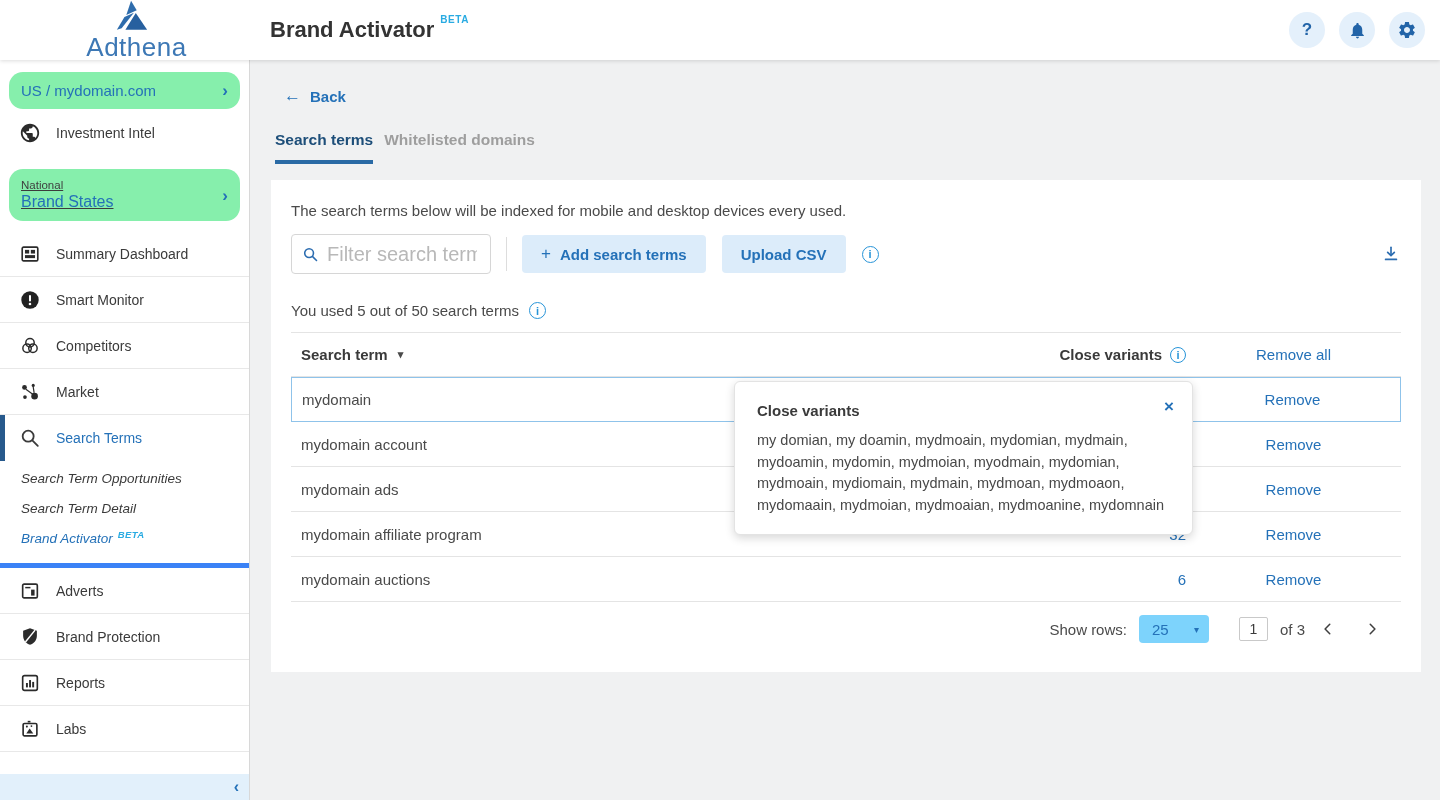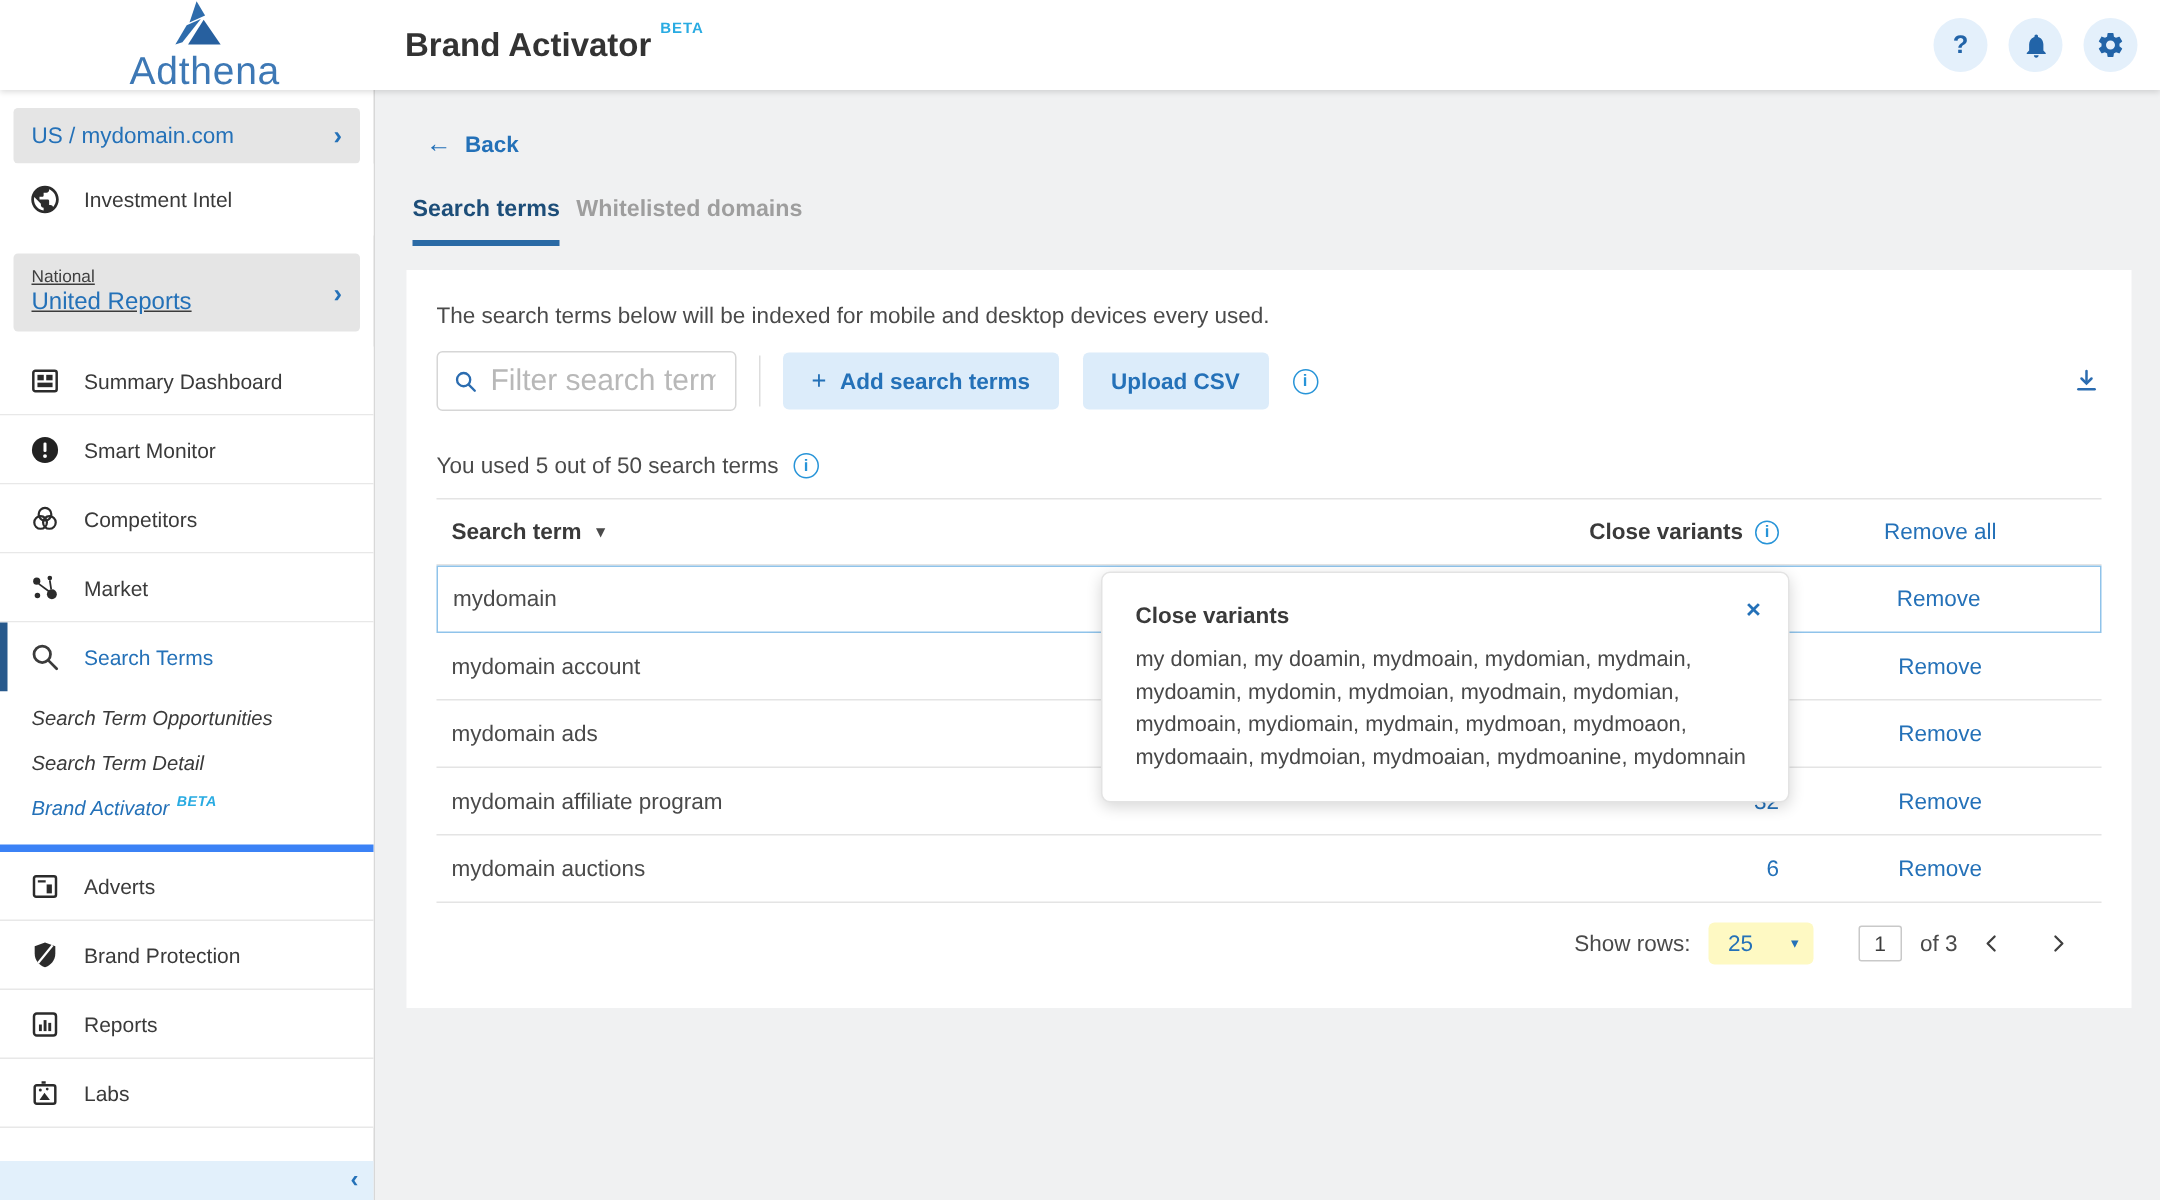--- a/index.html
+++ b/index.html
@@ -28,21 +28,21 @@
     width:36px; height:36px; border-radius:50%; background:#e4f0fb; border:none;
     display:flex; align-items:center; justify-content:center; cursor:pointer;
     color:#2264a8; font-weight:700; font-size:17px;
   }
   
   .sidebar{
     position:absolute; top:60px; left:0; width:250px; height:740px;
     background:#fff; border-right:1px solid #d8d8d8; z-index:10;
   }
   .side-card{
-    margin:12px 9px 0 9px; background:#e5e5e5; border-radius:3px;
+    margin:12px 9px 0 9px; background:#86efac; border-radius:14px;
     padding:10px 12px; display:flex; align-items:center; cursor:pointer;
   }
   .side-card .chev{ margin-left:auto; color:#2471b8; font-weight:700; font-size:17px; line-height:1; }
   .account-label{ color:#2471b8; font-size:15px; }
   .region-lines{ display:flex; flex-direction:column;text-decoration:underline; }
   .region-eyebrow{ font-size:11.5px; color:#3f3f3f; }
   .region-label{ font-size:16px; color:#2471b8; margin-top:2px; }
   .side-item{
     height:46px; display:flex; align-items:center; padding-left:18px;
     font-size:14px; color:#3a3a3a; cursor:pointer; background:#fff;
@@ -103,21 +103,21 @@
   .head .t-cell-var{ color:#3a3a3a; font-weight:700; }
   .t-cell-remove{ text-align:center; font-size:15px; color:#2471b8; cursor:pointer; }
   .t-row.selected{ border:1px solid #8fc3ea; }
   
   .pagination{
     position:absolute; top:435px; left:20px; width:1110px; height:28px;
     display:flex; align-items:center; justify-content:flex-end; gap:12px; padding-right:18px;
     font-size:15px; color:#4a4a4a;
   }
   .rows-select{
-    width:70px; height:28px; background:#fef9c3; border-radius:4px; border:none;
+    width:70px; height:28px; background:#7dd3fc; border-radius:4px; border:none;
     display:flex; align-items:center; padding:0 10px 0 13px; color:#2471b8; font-size:15px; cursor:pointer;
   }
   .rows-select .caret{ margin-left:auto; font-size:10px; }
   .page-input{
     width:29px; height:24px; border:1px solid #c9c9c9; border-radius:2px; text-align:center;
     font-size:14px; color:#3c3c3c; margin-left:18px; font-family:"Liberation Sans", sans-serif; outline:none;
   }
   .pg-chev{ background:none; border:none; cursor:pointer; color:#3f3f3f; display:flex; padding:4px; }
   .pg-chev.next{ margin-left:10px; }
   
@@ -182,21 +182,21 @@
       <svg width="22" height="22" viewBox="0 0 24 24" fill="#2b2b2b">
           <path d="M12 2C6.48 2 2 6.48 2 12s4.48 10 10 10 10-4.48 10-10S17.52 2 12 2zm-1 17.93c-3.95-.49-7-3.85-7-7.93 0-.62.08-1.21.21-1.79L9 15v1c0 1.1.9 2 2 2v1.93zm6.9-2.54c-.26-.81-1-1.39-1.9-1.39h-1v-3c0-.55-.45-1-1-1H8v-2h2c.55 0 1-.45 1-1V7h2c1.1 0 2-.9 2-2v-.41c2.93 1.19 5 4.06 5 7.41 0 2.08-.8 3.97-2.1 5.39z"></path>
         </svg>
     </span>
     <span>Investment Intel</span>
   </div>
 
   <div class="side-card">
     <span class="region-lines">
       <span class="region-eyebrow">National</span>
-      <span class="region-label">United Reports</span>
+      <span class="region-label">Brand States</span>
     </span>
     <span class="chev">›</span>
   </div>
 
   <div style="margin-top:10px">
     <div class="side-item bordered">
       <span class="s-icon">
         <svg width="22" height="22" viewBox="0 0 24 24">
             <rect x="3.5" y="4.5" width="17" height="15" rx="1.5" fill="none" stroke="#2b2b2b" stroke-width="1.8"></rect>
             <rect x="6.5" y="7.5" width="4.6" height="4" fill="#2b2b2b"></rect>

